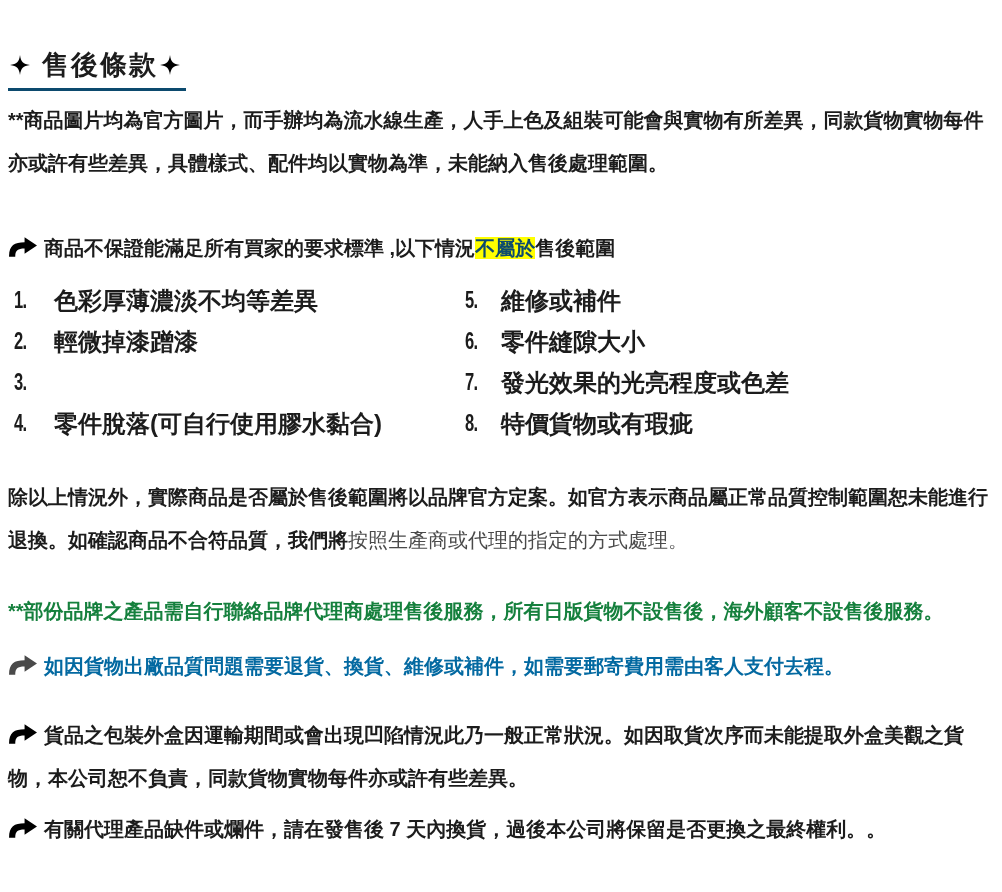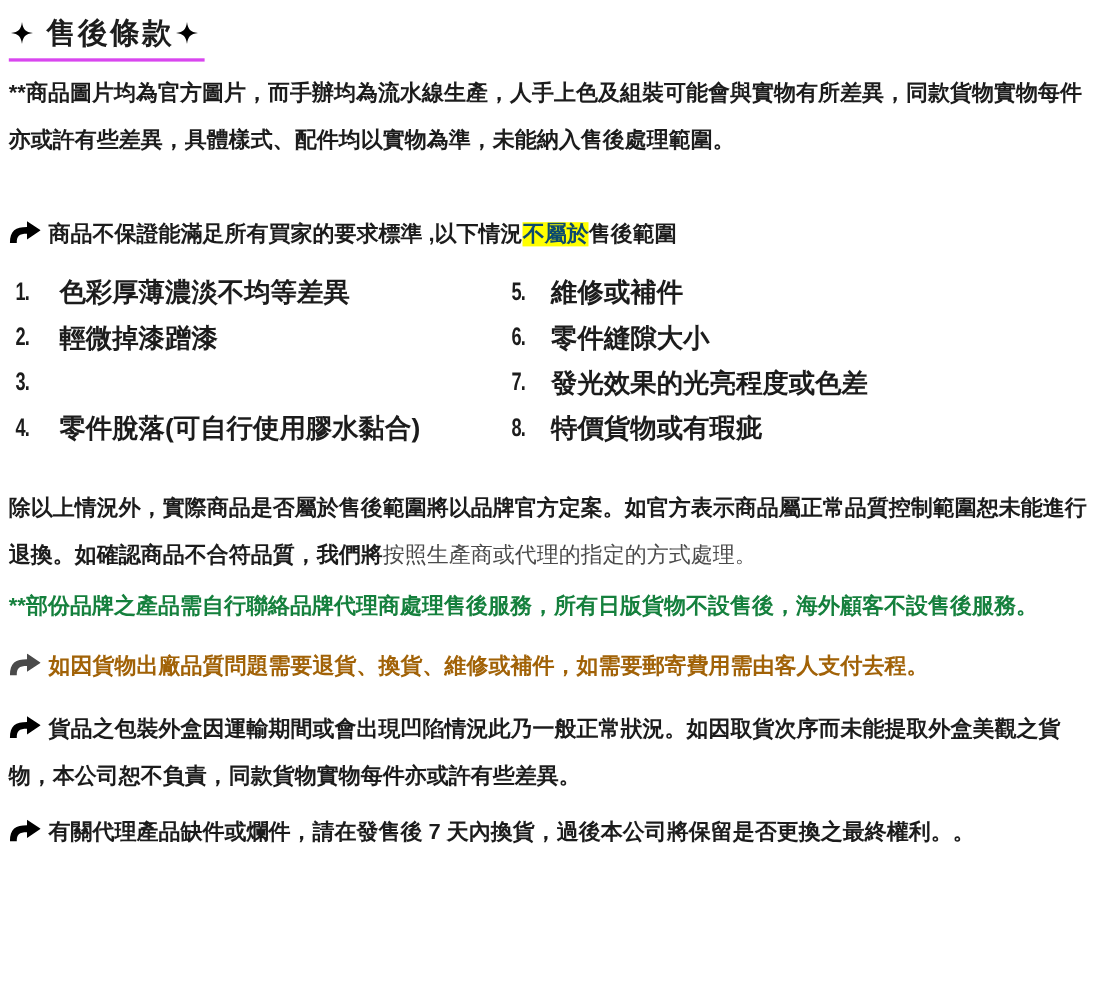--- a/index.html
+++ b/index.html
@@ -5,24 +5,25 @@
   html,body { margin:0; padding:0; background:#ffffff; }
   body {
     width:1002px; height:892px; overflow:hidden;
     font-family:"Liberation Sans","DejaVu Sans",sans-serif;
     font-weight:700; color:#1c1c1c;
   }
   .doc { padding:10px 10px 0 8px; box-sizing:border-box; }
 
   .title-row {
     display:inline-flex; align-items:center;
-    border-bottom:3px solid #d946ef;
+    border-bottom:3px solid #0c4a6e;
     padding:2px 6px 5px 2px;
     font-size:27px; letter-spacing:2px;
     margin-bottom:8px;
+    margin-top:35px;
   }
   .star-svg { width:20px; height:20px; display:inline-block; }
   .title-row .star-first { margin-right:12px; }
   .title-row .star-last  { margin-left:2px; }
 
   p { margin:0; font-size:20px; line-height:43px; }
 
   .intro { margin-bottom:42px; }
 
   .arrow-svg { width:29px; height:21px; display:inline-block; vertical-align:-3px; margin-right:7px; }
@@ -37,26 +38,26 @@
   .excl-col.left  { width:455px; }
   .excl-col.right { flex:1; }
   .excl-item { display:flex; height:41px; align-items:center; font-size:24px; }
   .excl-num {
     display:inline-block; min-width:26px; margin-right:10px;
     font-size:23px; transform:scaleX(0.72); transform-origin:left center;
     letter-spacing:-1px;
   }
   .excl-col.left .excl-num { min-width:30px; margin-left:4px; }
 
-  .p-official { margin-bottom:3px; }
+  .p-official { margin-bottom:28px; }
   .txt-regular { font-weight:400; color:#4a4a4a; }
 
   .p-red { color:#15803d; margin-bottom:12px; }
 
-  .p-gray { color:#a16207; margin-bottom:14px; }
+  .p-gray { color:#0369a1; margin-bottom:26px; }
   .p-black { margin-bottom:8px; }
 </style>
 </head>
 <body>
 
 <div class="doc">
 
   <div class="title-row">
     <svg class="star-svg star-first" viewBox="0 0 20 20">
         <path fill="#000" d="M10,0 C11,7 13,9 20,10 C13,11 11,13 10,20 C9,13 7,11 0,10 C7,9 9,7 10,0 Z"></path>

